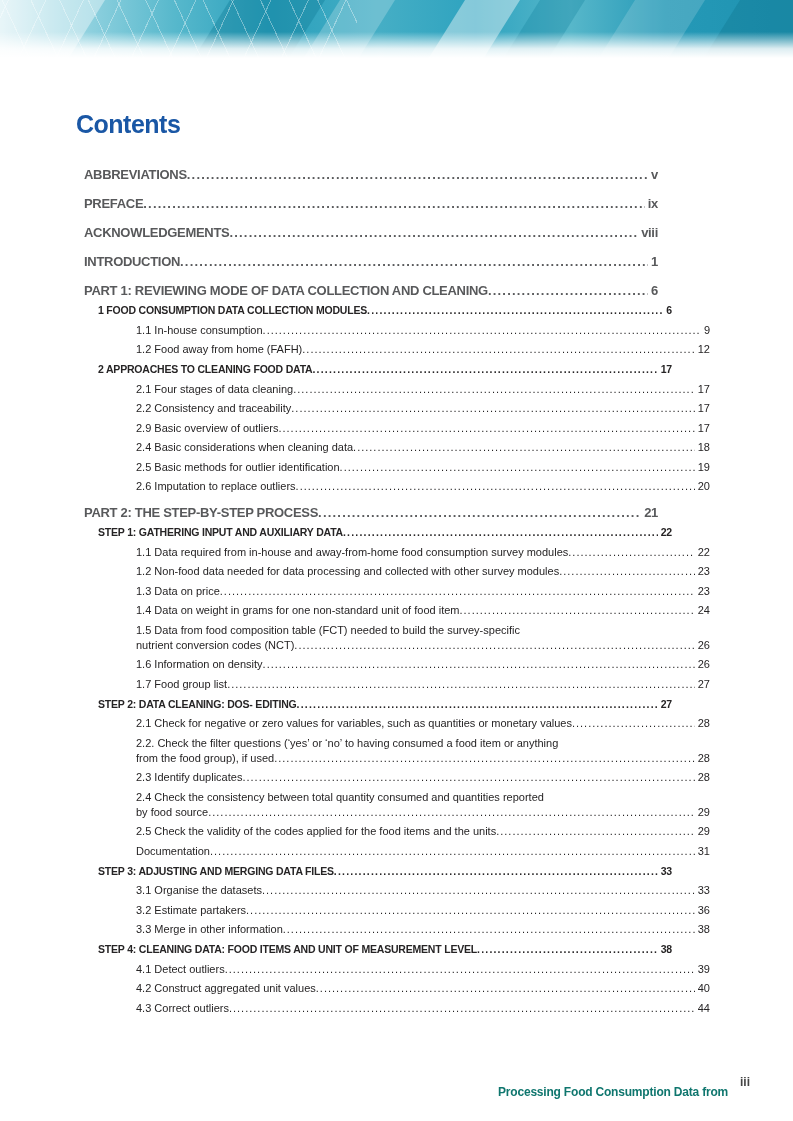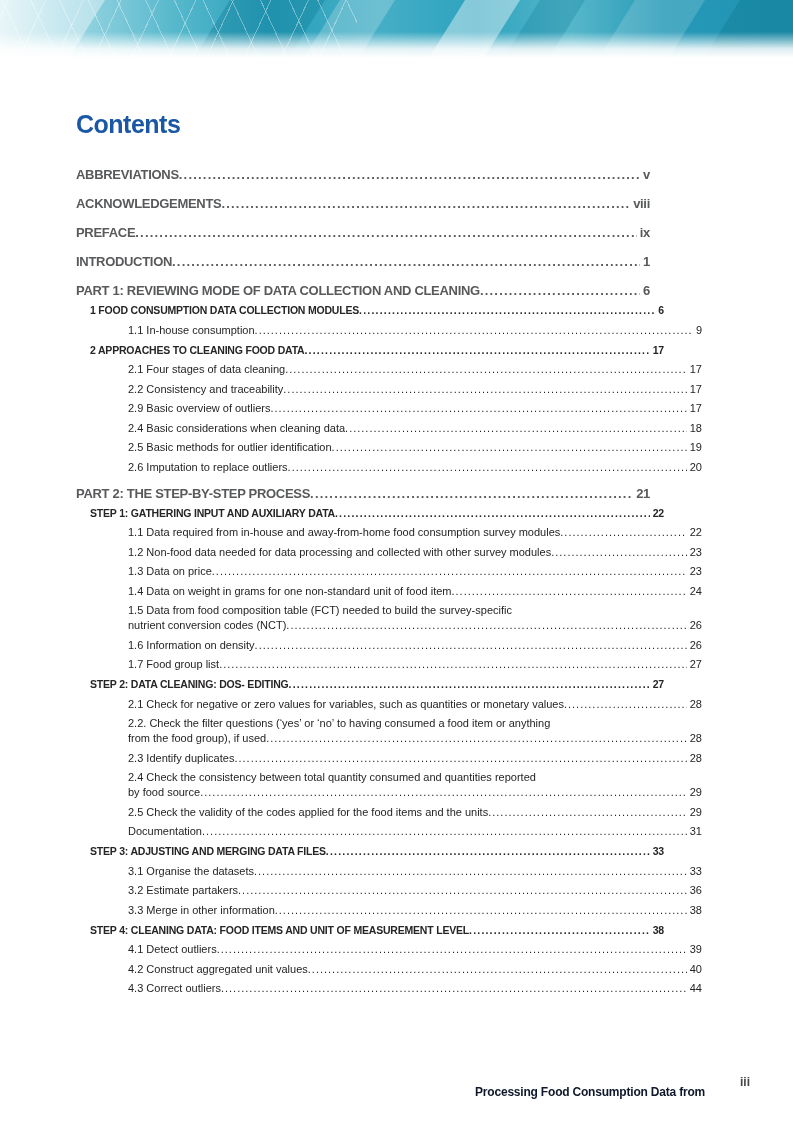--- a/index.html
+++ b/index.html
@@ -48,21 +48,21 @@
 
   
   .doc-title {
     position:absolute; left:76px; top:110px;
     font-size:25px; font-weight:bold; letter-spacing:-0.5px;
     color:#1a57a5;
   }
 
   
   .toc {
-    position:absolute; left:76px; top:160px; width:574px;
+    position:absolute; left:84px; top:160px; width:574px;
     padding-top:5px;
   }
   .entry { width:100%; }
   .line-last { display:flex; align-items:baseline; }
   .t  { white-space:nowrap; }
   .leader { flex:1 1 auto; min-width:8px; overflow:hidden; white-space:nowrap; }
   .leader::after {
     content:"....................................................................................................................................................................................................................";
     letter-spacing:1px;
   }
@@ -80,24 +80,24 @@
   .lvl1.after-lvl0 { margin-top:1px; }
   .lvl2 {
     font-weight:normal; font-size:11px; line-height:15px;
     color:#262425; margin-left:52px; margin-top:4.5px;
   }
   .lvl2 .line-first { line-height:15px; }
   .lvl0 .leader::after, .lvl1 .leader::after { letter-spacing:1.2px; }
 
   
   .footer-title {
-    position:absolute; right:88px; bottom:21px;
+    position:absolute; right:65px; bottom:21px;
     text-align:right;
     font-size:12px; font-weight:bold; letter-spacing:-0.2px;
-    line-height:15px; color:#0f172a;
+    line-height:15px; color:#0f766e;
   }
   .folio {
     position:absolute; right:43px; bottom:32px;
     font-size:12px; font-weight:bold; color:#454545;
   }
 </style>
 </head>
 <body>
 
 <div class="page">
@@ -119,34 +119,34 @@
   <div class="toc">
       <div class="entry lvl0">
         <div class="line-last">
           <span class="t">ABBREVIATIONS</span>
           <span class="leader"></span>
           <span class="pg">v</span>
         </div>
       </div>
       <div class="entry lvl0">
         <div class="line-last">
+          <span class="t">PREFACE</span>
+          <span class="leader"></span>
+          <span class="pg">ix</span>
+        </div>
+      </div>
+      <div class="entry lvl0">
+        <div class="line-last">
           <span class="t">ACKNOWLEDGEMENTS</span>
           <span class="leader"></span>
           <span class="pg">viii</span>
         </div>
       </div>
       <div class="entry lvl0">
         <div class="line-last">
-          <span class="t">PREFACE</span>
-          <span class="leader"></span>
-          <span class="pg">ix</span>
-        </div>
-      </div>
-      <div class="entry lvl0">
-        <div class="line-last">
           <span class="t">INTRODUCTION</span>
           <span class="leader"></span>
           <span class="pg">1</span>
         </div>
       </div>
       <div class="entry lvl0">
         <div class="line-last">
           <span class="t">PART 1: REVIEWING MODE OF DATA COLLECTION AND CLEANING</span>
           <span class="leader"></span>
           <span class="pg">6</span>
@@ -157,20 +157,27 @@
           <span class="t">1 FOOD CONSUMPTION DATA COLLECTION MODULES</span>
           <span class="leader"></span>
           <span class="pg">6</span>
         </div>
       </div>
       <div class="entry lvl2">
         <div class="line-last">
           <span class="t">1.1 In-house consumption</span>
           <span class="leader"></span>
           <span class="pg">9</span>
+        </div>
+      </div>
+      <div class="entry lvl2">
+        <div class="line-last">
+          <span class="t">1.2 Food away from home (FAFH)</span>
+          <span class="leader"></span>
+          <span class="pg">12</span>
         </div>
       </div>
       <div class="entry lvl1">
         <div class="line-last">
           <span class="t">2 APPROACHES TO CLEANING FOOD DATA</span>
           <span class="leader"></span>
           <span class="pg">17</span>
         </div>
       </div>
       <div class="entry lvl2">

